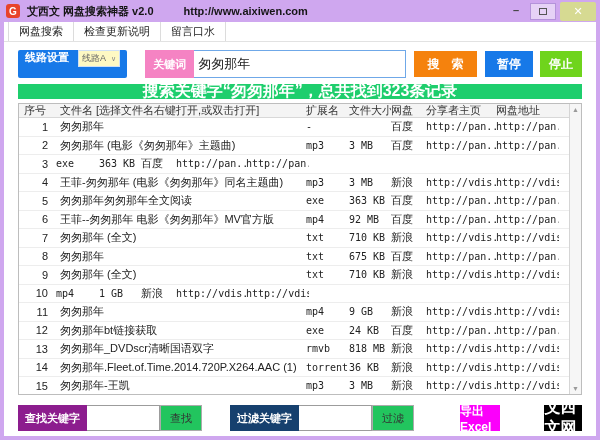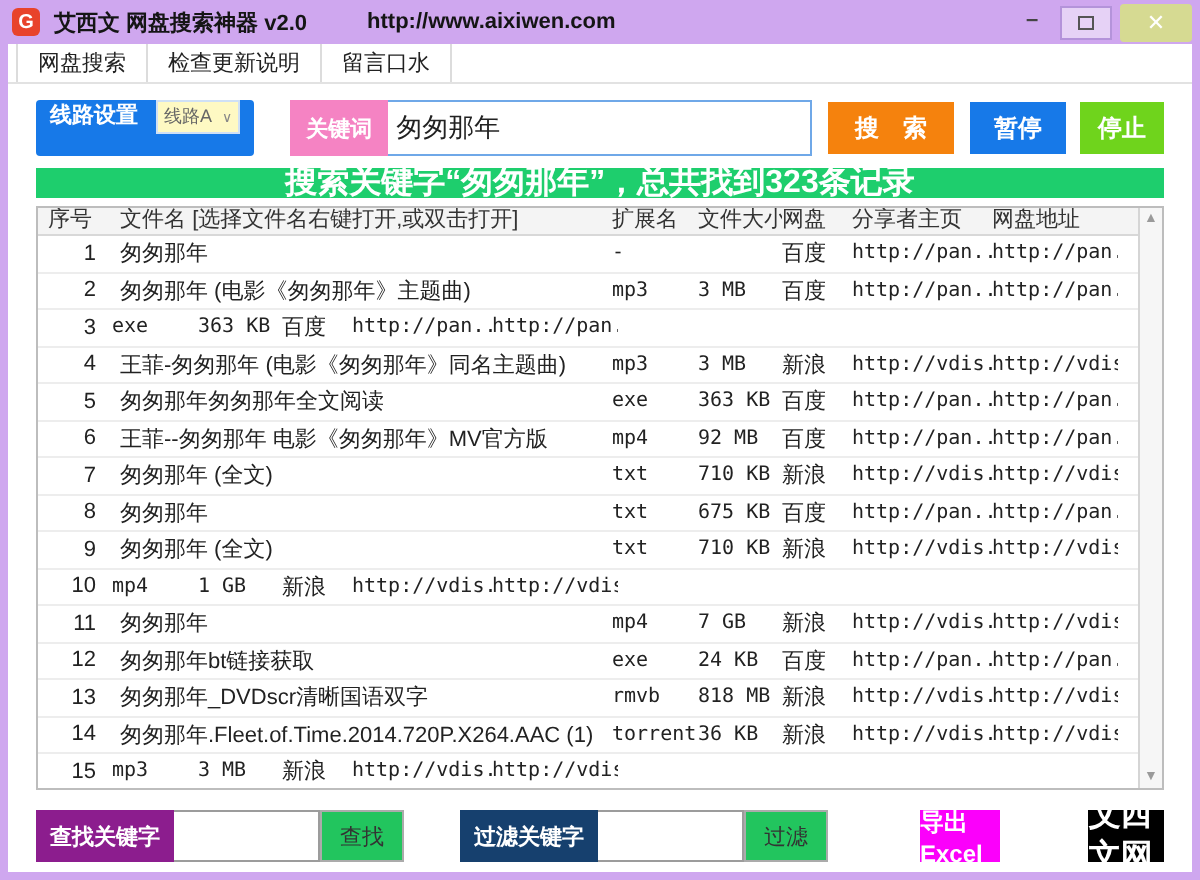--- a/index.html
+++ b/index.html
@@ -233,21 +233,21 @@
               <div class="td col-ext mono">mp4</div>
               <div class="td col-size mono">1 GB</div>
               <div class="td col-disk">新浪</div>
               <div class="td col-sharer mono">http://vdis...</div>
               <div class="td col-address mono">http://vdis...</div>
             </div>
             <div class="tr">
               <div class="td col-no">11</div>
               <div class="td col-name">匆匆那年</div>
               <div class="td col-ext mono">mp4</div>
-              <div class="td col-size mono">7 GB</div>
+              <div class="td col-size mono">9 GB</div>
               <div class="td col-disk">新浪</div>
               <div class="td col-sharer mono">http://vdis...</div>
               <div class="td col-address mono">http://vdis...</div>
             </div>
             <div class="tr">
               <div class="td col-no">12</div>
               <div class="td col-name">匆匆那年bt链接获取</div>
               <div class="td col-ext mono">exe</div>
               <div class="td col-size mono">24 KB</div>
               <div class="td col-disk">百度</div>
@@ -267,20 +267,21 @@
               <div class="td col-no">14</div>
               <div class="td col-name">匆匆那年.Fleet.of.Time.2014.720P.X264.AAC (1)</div>
               <div class="td col-ext mono">torrent</div>
               <div class="td col-size mono">36 KB</div>
               <div class="td col-disk">新浪</div>
               <div class="td col-sharer mono">http://vdis...</div>
               <div class="td col-address mono">http://vdis...</div>
             </div>
             <div class="tr">
               <div class="td col-no">15</div>
+              <div class="td col-name">匆匆那年-王凯</div>
               <div class="td col-ext mono">mp3</div>
               <div class="td col-size mono">3 MB</div>
               <div class="td col-disk">新浪</div>
               <div class="td col-sharer mono">http://vdis...</div>
               <div class="td col-address mono">http://vdis...</div>
             </div>
           </div>
         <div class="scrollbar">
           <span>▲</span>
           <span>▼</span>

